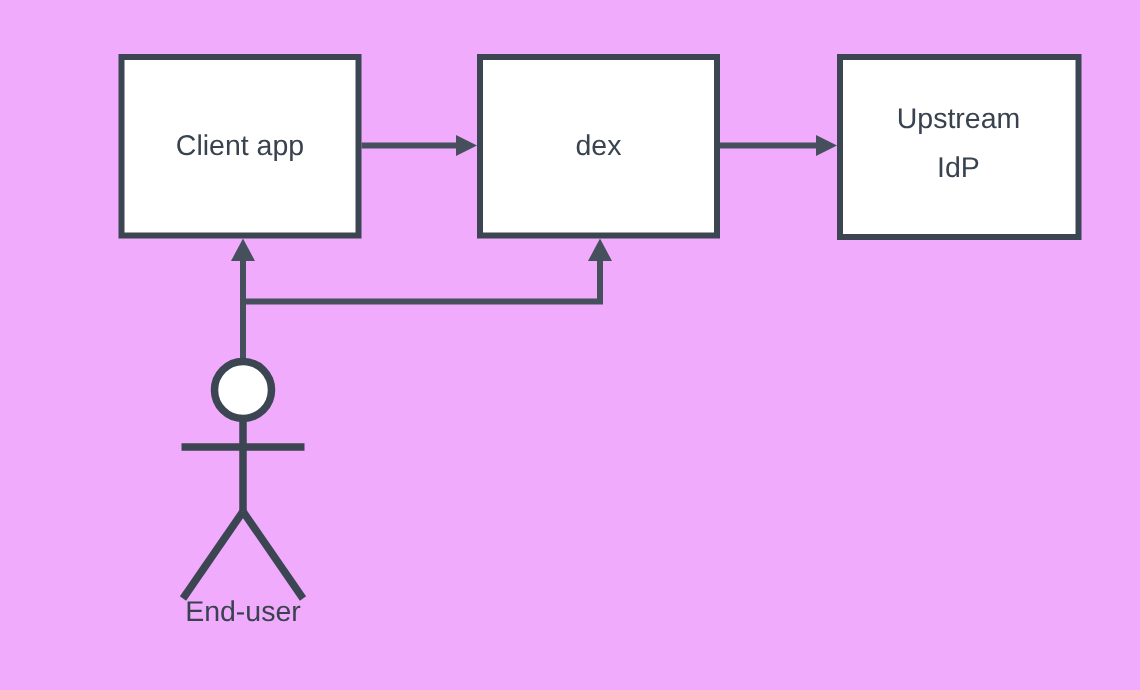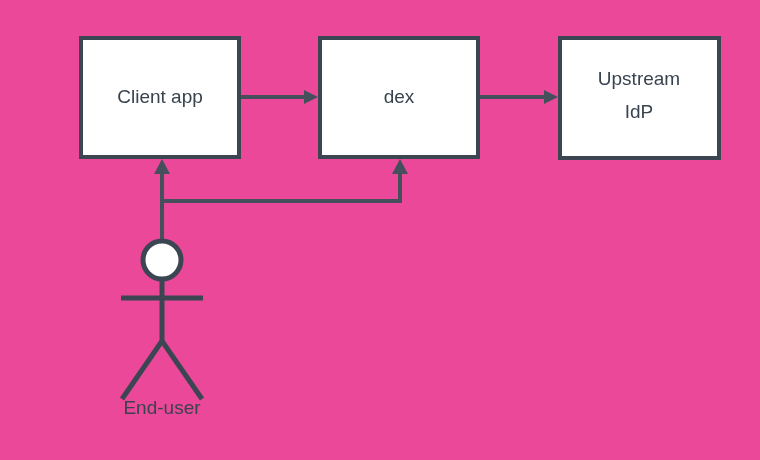--- a/index.html
+++ b/index.html
@@ -11,21 +11,21 @@
   body {
     width: 760px;
     height: 460px;
     overflow: hidden;
     font-family: "Liberation Sans", sans-serif;
   }
   #diagram-canvas {
     position: relative;
     width: 760px;
     height: 460px;
-    background: #ec4899;
+    background: #f0abfc;
     text-align: center;
   }
   #diagram-svg {
     position: absolute;
     top: 0;
     left: 0;
     width: 760px;
     height: 460px;
     display: block;
   }

